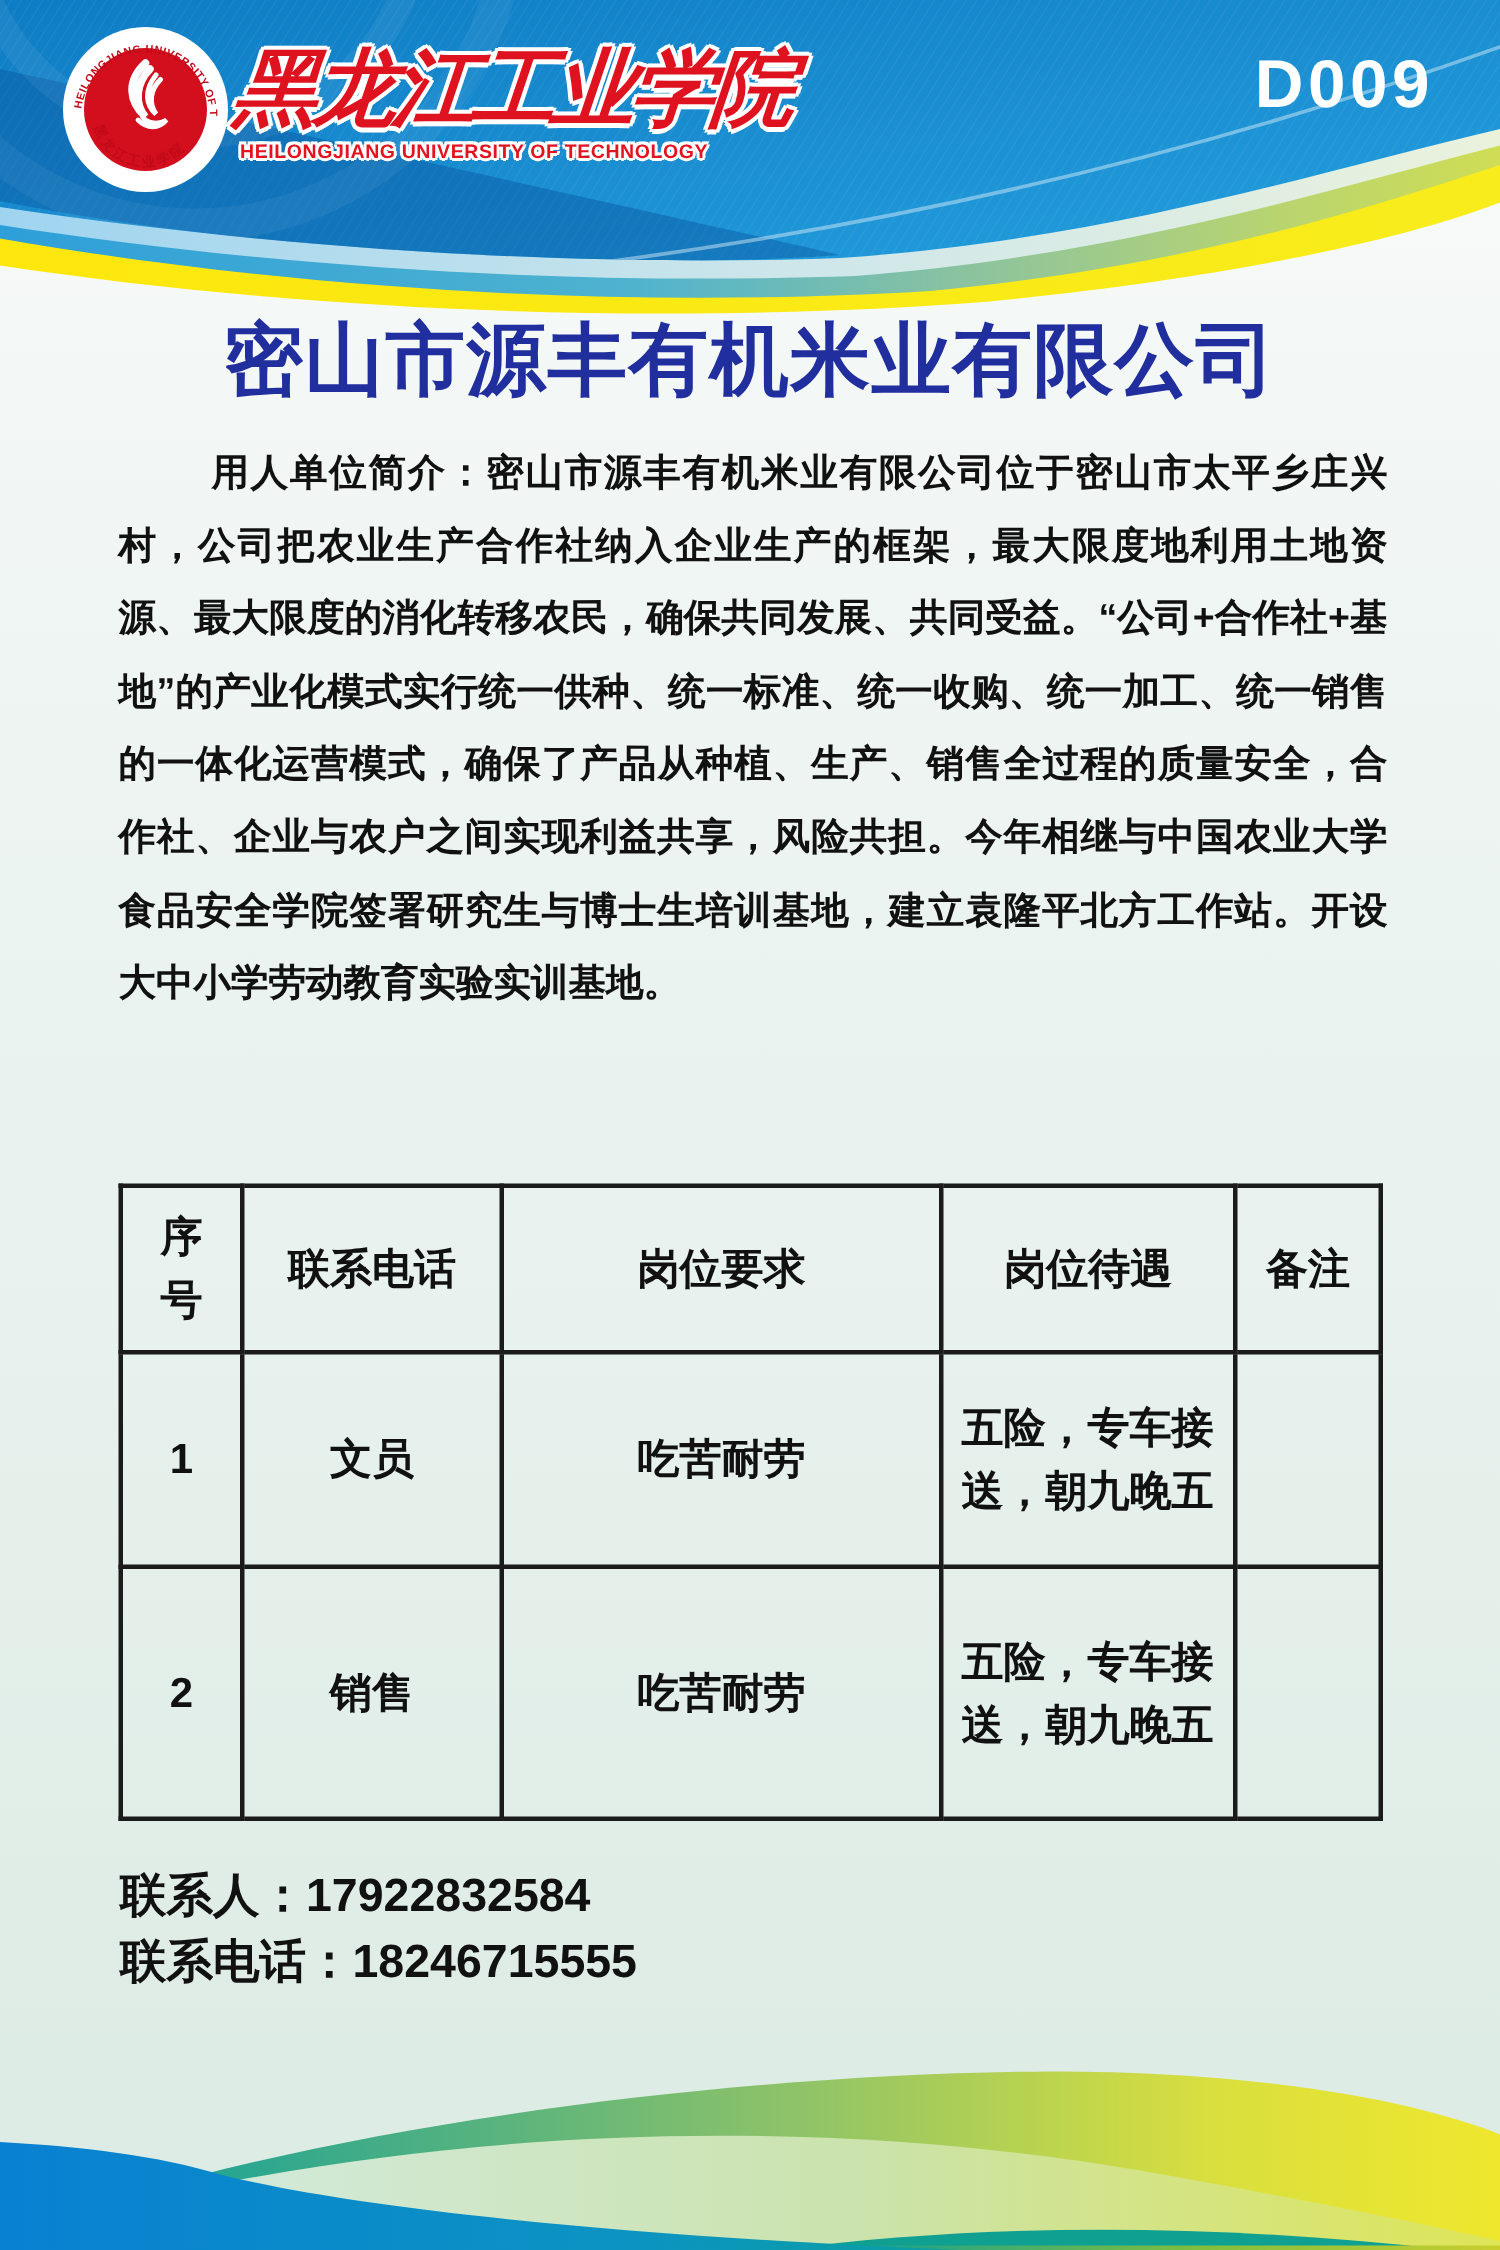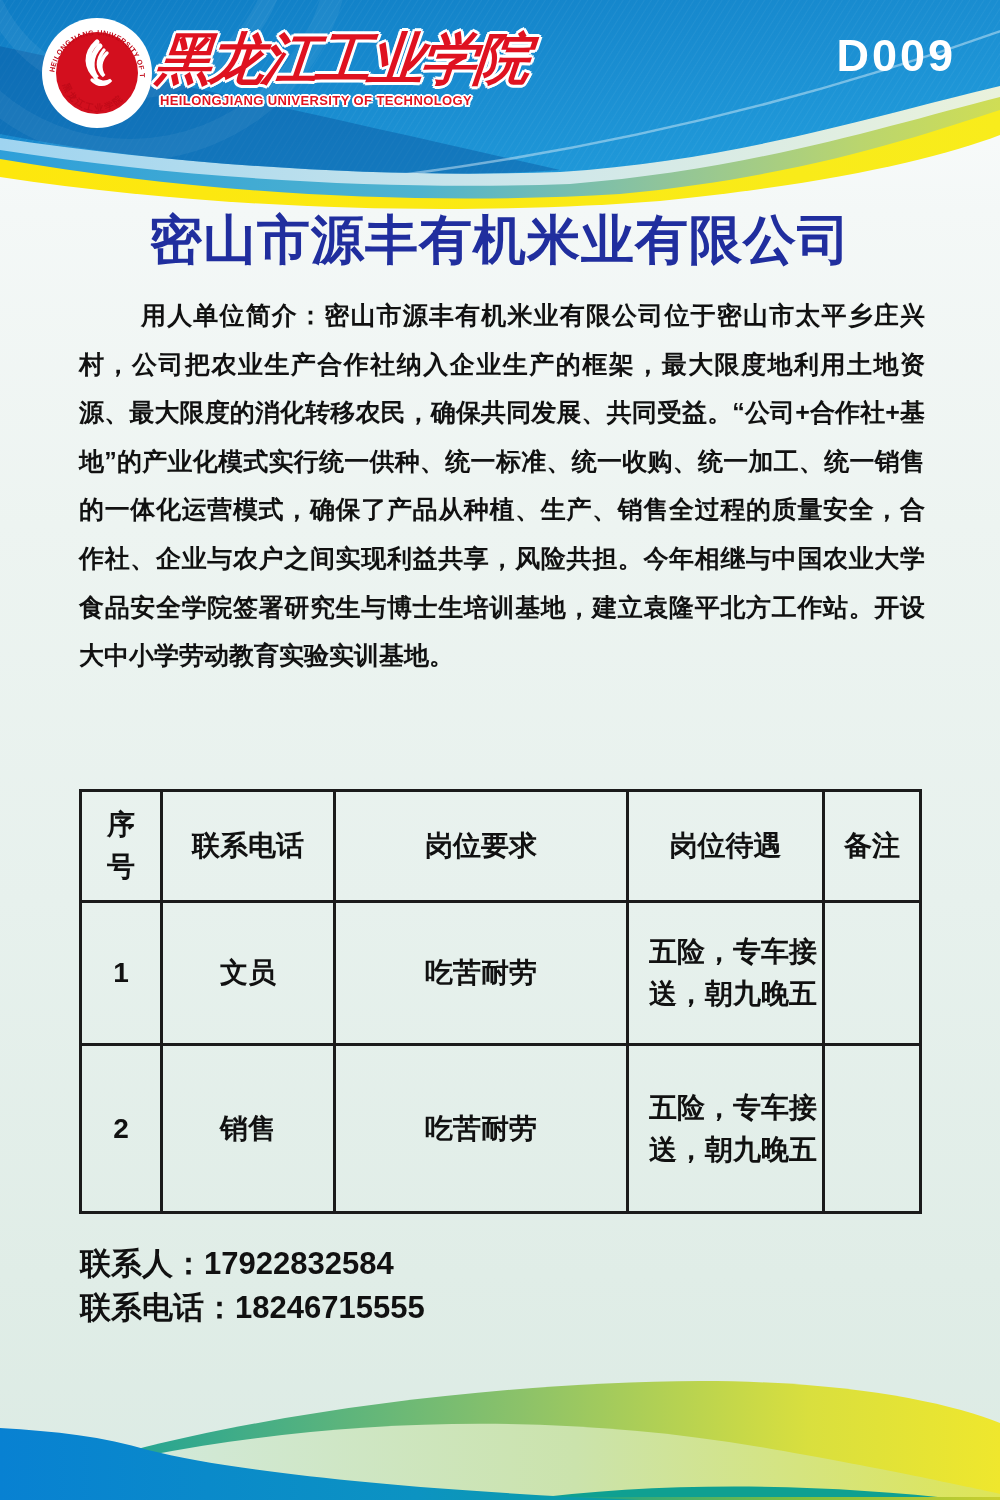--- a/index.html
+++ b/index.html
@@ -43,21 +43,21 @@
   .job-table{border-collapse:collapse;table-layout:fixed;
     position:absolute;top:789px;left:79px;width:840px;}
   .job-table th,.job-table td{
     border:3px solid #1b1b1b;color:#111;font-weight:700;
     text-align:center;vertical-align:middle;padding:12px;
     font-size:28px;line-height:1.5;
   }
   .job-table thead tr{height:62px;}
   .row-1{height:143px;}
   .row-2{height:168px;}
-  .benefit-wrap{width:184px;margin:0 auto;text-align:center;}
+  .benefit-wrap{width:184px;margin:0 auto;text-align:left;}
   .contact{
     position:absolute;top:1242px;left:80px;
     font-size:31px;font-weight:700;color:#111;line-height:43.5px;
   }
   .contact div{white-space:nowrap;}
 </style>
 </head>
 <body>
 
 <div class="poster">

